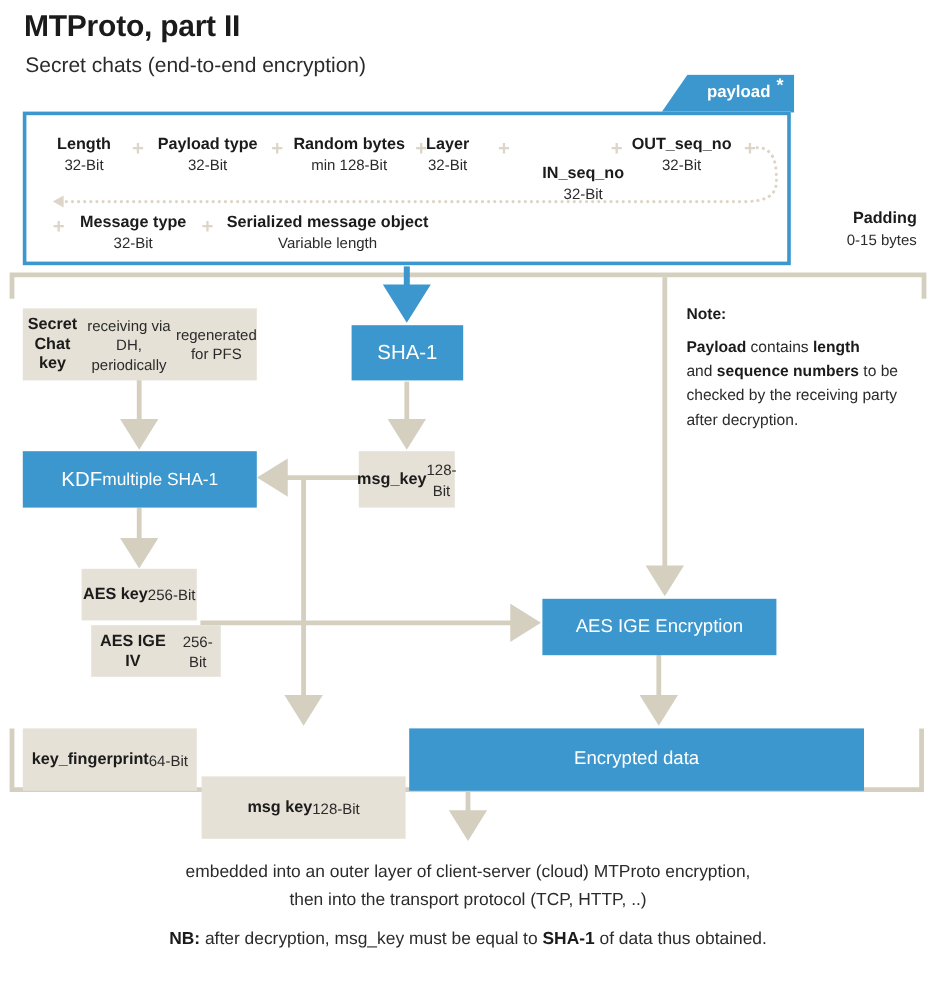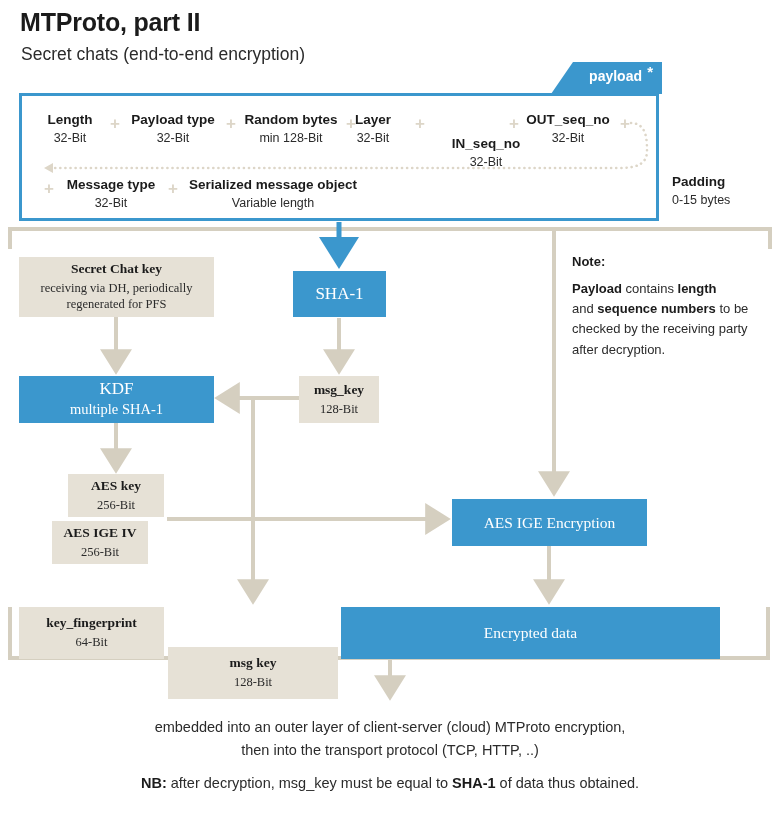--- a/index.html
+++ b/index.html
@@ -114,43 +114,42 @@
     height: 128px;
     pointer-events: none;
   }
 
   
   .padding-label {
     position: absolute;
     left: 672px;
     top: 174px;
     width: 92px;
-    text-align: left;
+    text-align: right;
   }
   .padding-label .pname {
     font-size: 13.5px;
     font-weight: bold;
     color: #1b1b1b;
   }
   .padding-label .psize {
     font-size: 12.5px;
     color: #2b2b2b;
     margin-top: 4px;
   }
 
   
   .box {
     position: absolute;
     box-sizing: border-box;
     display: flex;
-    flex-direction: column;
+    flex-direction: row;
     align-items: center;
     justify-content: center;
     text-align: center;
-    font-family: Liberation Serif, serif;
   }
   .box.beige { background: #e6e1d6; }
   .box.blue  { background: #3b97cd; }
 
   .box .l1 {
     font-size: 13.5px;
     font-weight: bold;
     color: #1b1b1b;
     line-height: 1.25;
   }
@@ -359,21 +358,21 @@
   <div class="box beige" style="left:299px; top:376px; width:80px; height:47px;">
     <div class="l1">msg_key</div>
     <div class="l2">128-Bit</div>
   </div>
 
   <div class="box beige" style="left:68px; top:474px; width:96px; height:43px;">
     <div class="l1">AES key</div>
     <div class="l2">256-Bit</div>
   </div>
 
-  <div class="box beige" style="left:52px; top:521px; width:96px; height:43px;">
+  <div class="box beige" style="left:76px; top:521px; width:108px; height:43px;">
     <div class="l1">AES IGE IV</div>
     <div class="l2">256-Bit</div>
   </div>
 
   <div class="box blue sm" style="left:452px; top:499px; width:195px; height:47px;">
     <div class="l1">AES IGE Encryption</div>
   </div>
 
   <div class="box beige" style="left:19px; top:607px; width:145px; height:52px;">
     <div class="l1">key_fingerprint</div>

